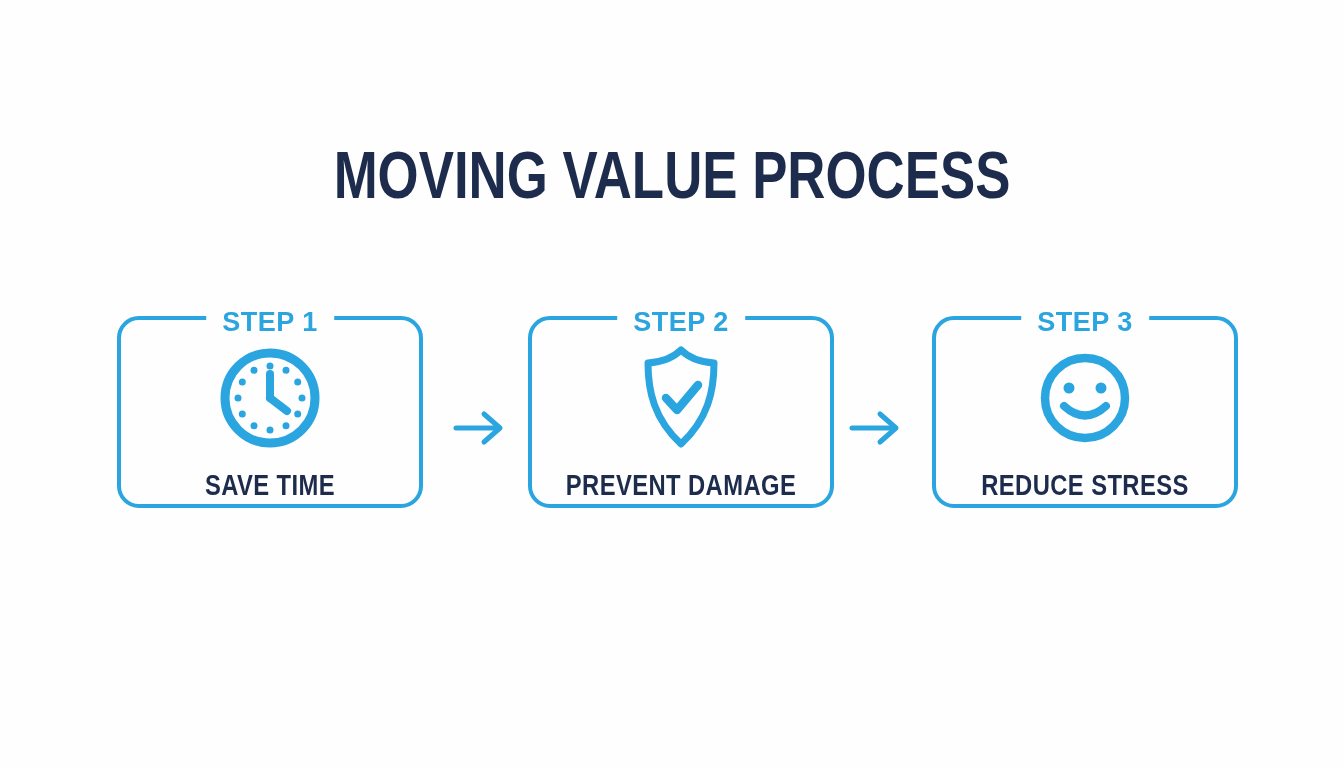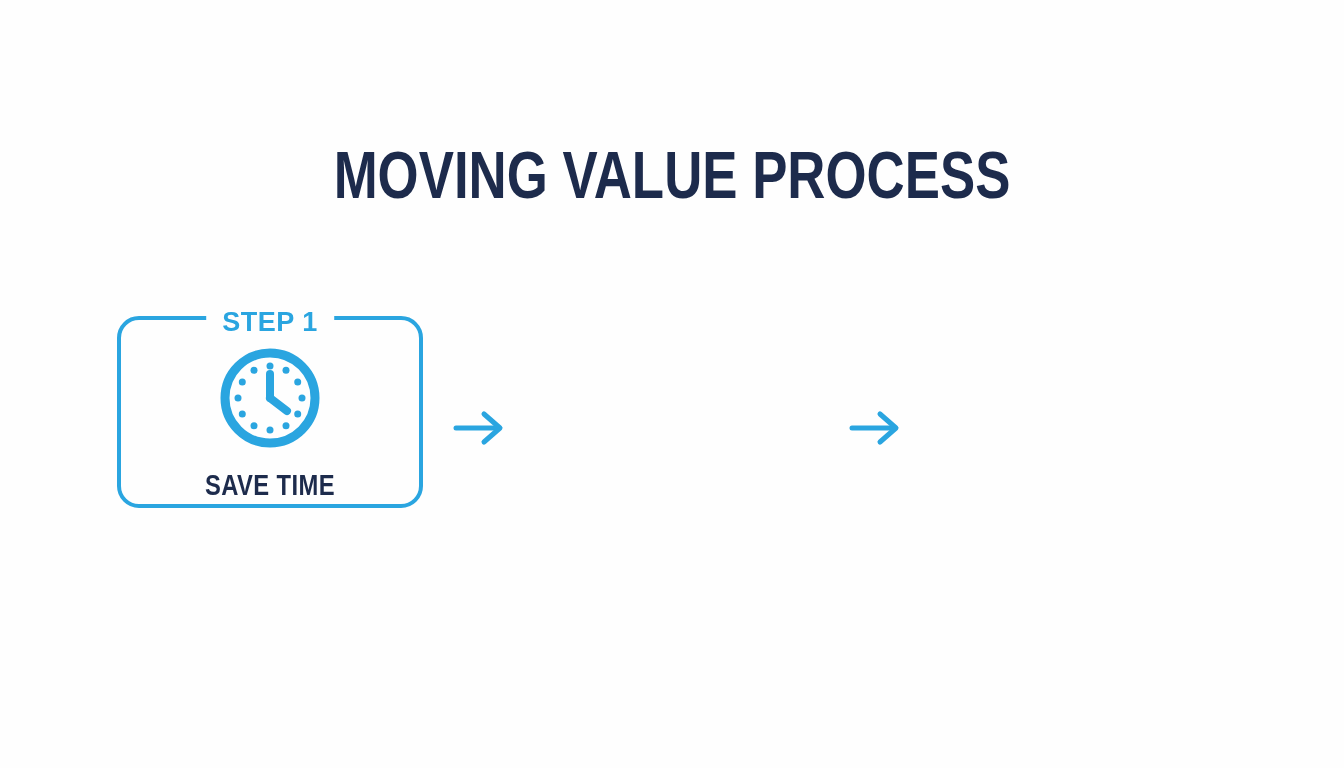--- a/index.html
+++ b/index.html
@@ -111,22 +111,44 @@
     <div class="benefit">SAVE TIME</div>
   </section>
 
   <div class="arrow pos-1">
     <svg width="56" height="48" viewBox="0 0 56 48" fill="none" aria-hidden="true">
       <path d="M4 24 L46 24" stroke="currentColor" stroke-width="5" stroke-linecap="round"></path>
       <path d="M32 10 L48 24 L32 38" stroke="currentColor" stroke-width="5" stroke-linecap="round" stroke-linejoin="round"></path>
     </svg>
   </div>
 
+  <section class="step-box pos-2">
+    <div class="step-tag">STEP 2</div>
+    <div class="icon-wrap">
+      <svg width="100" height="110" viewBox="0 0 100 110" fill="none" aria-hidden="true">
+        <path d="M50 7 C57 14 69 19 83 20 C83 48 77 76 50 101 C23 76 17 48 17 20 C31 19 43 14 50 7 Z" stroke="currentColor" stroke-width="7" stroke-linejoin="round"></path>
+        <path d="M35 55 L46 67 L67 42" stroke="currentColor" stroke-width="8.5" stroke-linecap="round" stroke-linejoin="round"></path>
+      </svg>
+    </div>
+    <div class="benefit">PREVENT DAMAGE</div>
+  </section>
 
   <div class="arrow pos-2">
     <svg width="56" height="48" viewBox="0 0 56 48" fill="none" aria-hidden="true">
       <path d="M4 24 L46 24" stroke="currentColor" stroke-width="5" stroke-linecap="round"></path>
       <path d="M32 10 L48 24 L32 38" stroke="currentColor" stroke-width="5" stroke-linecap="round" stroke-linejoin="round"></path>
     </svg>
   </div>
 
+  <section class="step-box pos-3">
+    <div class="step-tag">STEP 3</div>
+    <div class="icon-wrap">
+      <svg width="96" height="96" viewBox="0 0 96 96" fill="none" aria-hidden="true">
+        <circle cx="48" cy="48" r="40" stroke="currentColor" stroke-width="8.5"></circle>
+        <circle cx="32" cy="38" r="5.5" fill="currentColor"></circle>
+        <circle cx="64" cy="38" r="5.5" fill="currentColor"></circle>
+        <path d="M27 56 Q48 75 69 56" stroke="currentColor" stroke-width="8" stroke-linecap="round"></path>
+      </svg>
+    </div>
+    <div class="benefit">REDUCE STRESS</div>
+  </section>
 
 </div>
 
 </body></html>

